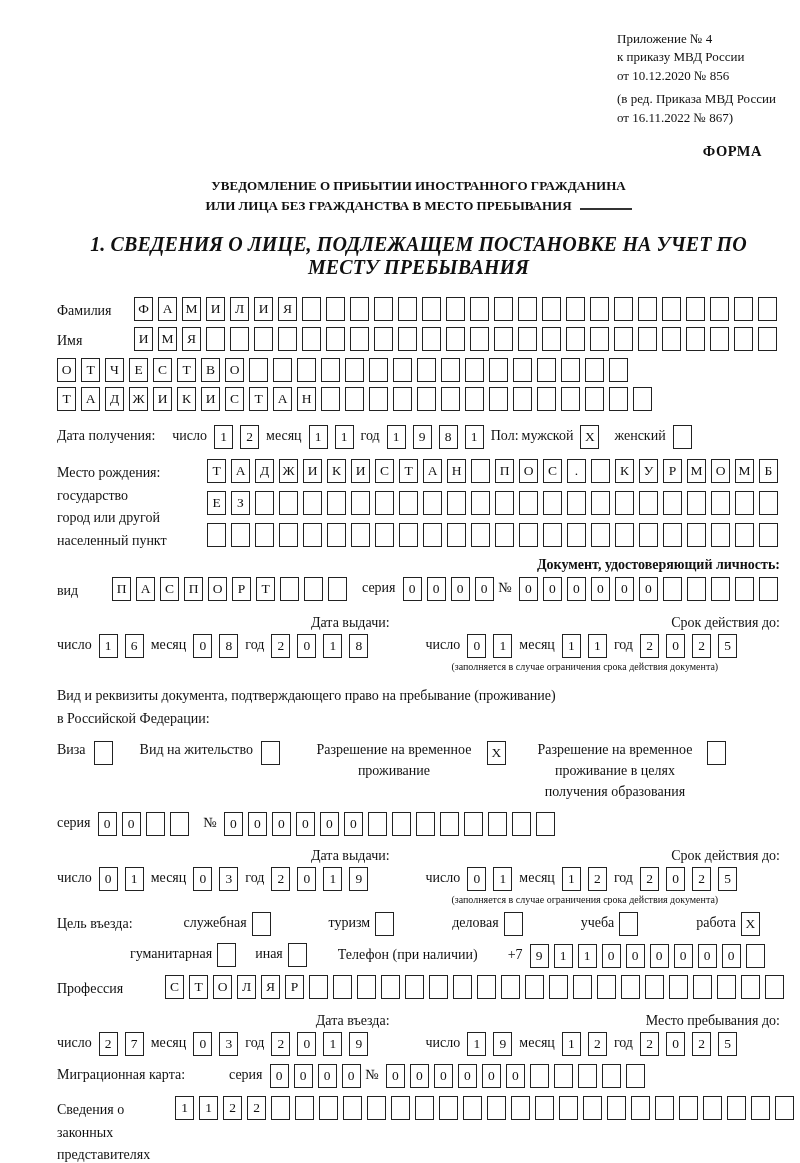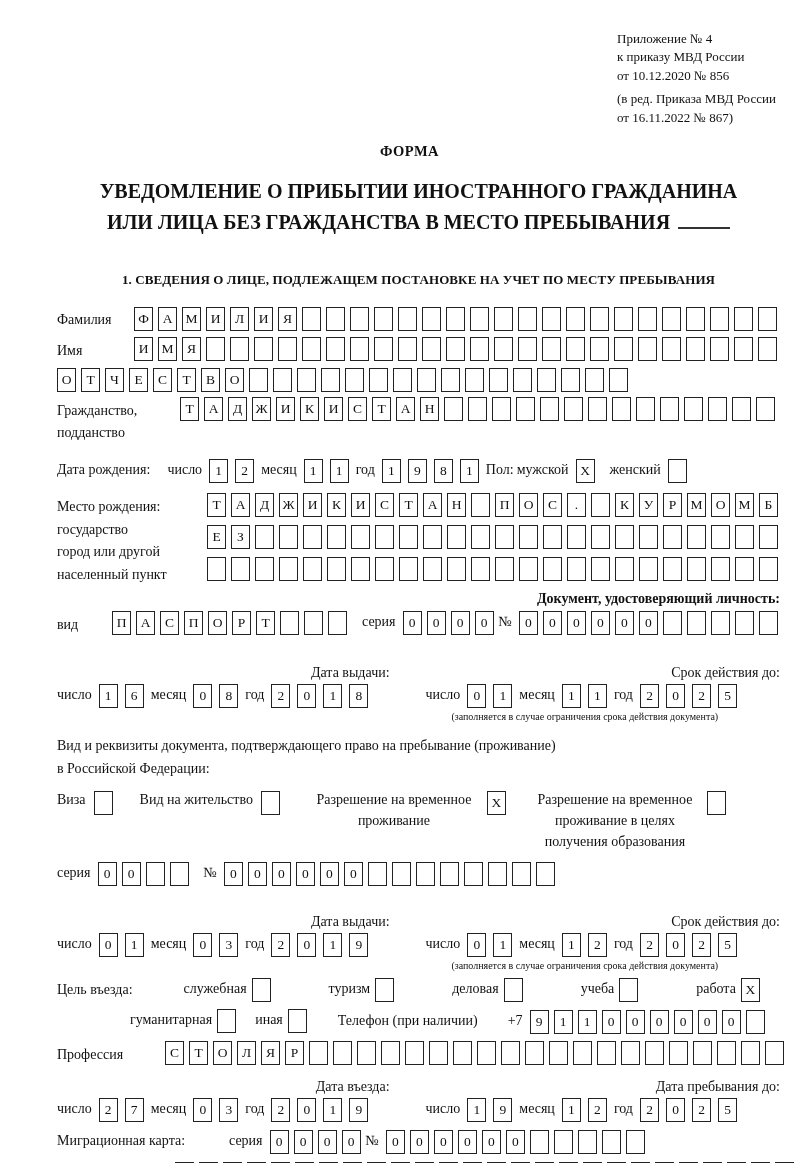--- a/index.html
+++ b/index.html
@@ -5,39 +5,39 @@
   html,body{margin:0;padding:0;background:#fff;}
   body{
     width:800px;height:1163px;overflow:hidden;color:#111;
     font-family:"Liberation Serif","DejaVu Serif",serif;font-size:14px;
   }
   .page{padding:30px 20px 0 57px;}
   
   .apdx-wrap{margin-left:560px;width:195px;font-size:13px;}
   .apdx{white-space:pre-line;line-height:1.42;}
   .apdx2{white-space:pre-line;line-height:1.42;margin-top:5px;}
-  .forma{font-weight:bold;text-align:center;margin:16px 18px 0 0;font-size:14.5px;letter-spacing:.5px;}
+  .forma{font-weight:bold;text-align:right;margin:16px 18px 0 0;font-size:14.5px;letter-spacing:.5px;}
   
-  .title{text-align:center;font-weight:bold;font-size:20px;line-height:1.55;margin-top:16px;}
+  .title{text-align:center;font-weight:bold;font-size:13px;line-height:1.55;margin-top:16px;}
   .blank{display:inline-block;width:52px;height:4px;border-bottom:2px solid #333;margin-left:8px;}
-  .sec{font-weight:bold;font-size:13px;text-align:center;margin-top:34px;letter-spacing:.1px;}
+  .sec{font-weight:bold;font-size:20px;text-align:center;margin-top:16px;letter-spacing:.1px;font-style:italic;}
   
   .frow{display:flex;align-items:flex-start;margin-top:5px;}
   .lbl{white-space:pre-line;line-height:1.62;padding-top:3px;flex-shrink:0;}
   .cells{display:flex;flex-wrap:nowrap;}
   .cell{
     box-sizing:border-box;flex:0 0 19px;width:19px;height:24px;border:1.6px solid #222;
     margin-right:5px;display:flex;align-items:center;justify-content:center;
     font-size:13.5px;background:#fff;
   }
   .vgap .cells{margin-bottom:8px;}
   .il{margin:3px 7px 0 0;white-space:nowrap;}
   .ilg{margin-left:10px;}
   
-  .datepair{display:flex;margin-top:28px;}
+  .datepair{display:flex;margin-top:12px;}
   .dcol-l{flex:0 0 46%;}
   .dcol-r{flex:1;}
   .dhead{text-align:right;}
   .drow{display:flex;align-items:flex-start;margin-top:3px;}
   .drow .cell{margin-right:7px;}
   .note{font-size:10px;text-align:center;margin-top:3px;}
   
   .intro{white-space:pre-line;line-height:1.7;margin-top:12px;}
   .resopts{display:flex;align-items:flex-start;margin-top:8px;}
   .resopt{display:flex;align-items:flex-start;justify-content:center;}
@@ -159,22 +159,20 @@
         <span class="cell"></span>
         <span class="cell"></span>
         <span class="cell"></span>
         <span class="cell"></span>
         <span class="cell"></span>
         <span class="cell"></span>
       </div>
   </div>
 
   <div class="frow">
-    <div class="lbl" style="width:123px;">Гражданство,
-подданство</div>
     <div class="cells">
         <span class="cell">Т</span>
         <span class="cell">А</span>
         <span class="cell">Д</span>
         <span class="cell">Ж</span>
         <span class="cell">И</span>
         <span class="cell">К</span>
         <span class="cell">И</span>
         <span class="cell">С</span>
         <span class="cell">Т</span>
@@ -191,21 +189,21 @@
         <span class="cell"></span>
         <span class="cell"></span>
         <span class="cell"></span>
         <span class="cell"></span>
         <span class="cell"></span>
         <span class="cell"></span>
       </div>
   </div>
 
   <div class="frow" style="margin-top:14px;">
-    <span class="il">Дата рождения:</span>
+    <span class="il">Дата получения:</span>
     <span class="il ilg">число</span>
     <div class="cells drow" style="margin-top:0;">
         <span class="cell">1</span>
         <span class="cell">2</span>
       </div>
     <span class="il">месяц</span>
     <div class="cells drow" style="margin-top:0;">
         <span class="cell">1</span>
         <span class="cell">1</span>
       </div>
@@ -629,21 +627,21 @@
         <span class="il">год</span>
         <div class="cells drow" style="margin-top:0;">
             <span class="cell">2</span>
             <span class="cell">0</span>
             <span class="cell">1</span>
             <span class="cell">9</span>
           </div>
       </div>
     </div>
     <div class="dcol-r">
-      <div class="dhead">Дата пребывания до:</div>
+      <div class="dhead">Место пребывания до:</div>
       <div class="drow" style="justify-content:center;">
         <span class="il">число</span>
         <div class="cells drow" style="margin-top:0;">
             <span class="cell">1</span>
             <span class="cell">9</span>
           </div>
         <span class="il">месяц</span>
         <div class="cells drow" style="margin-top:0;">
             <span class="cell">1</span>
             <span class="cell">2</span>

